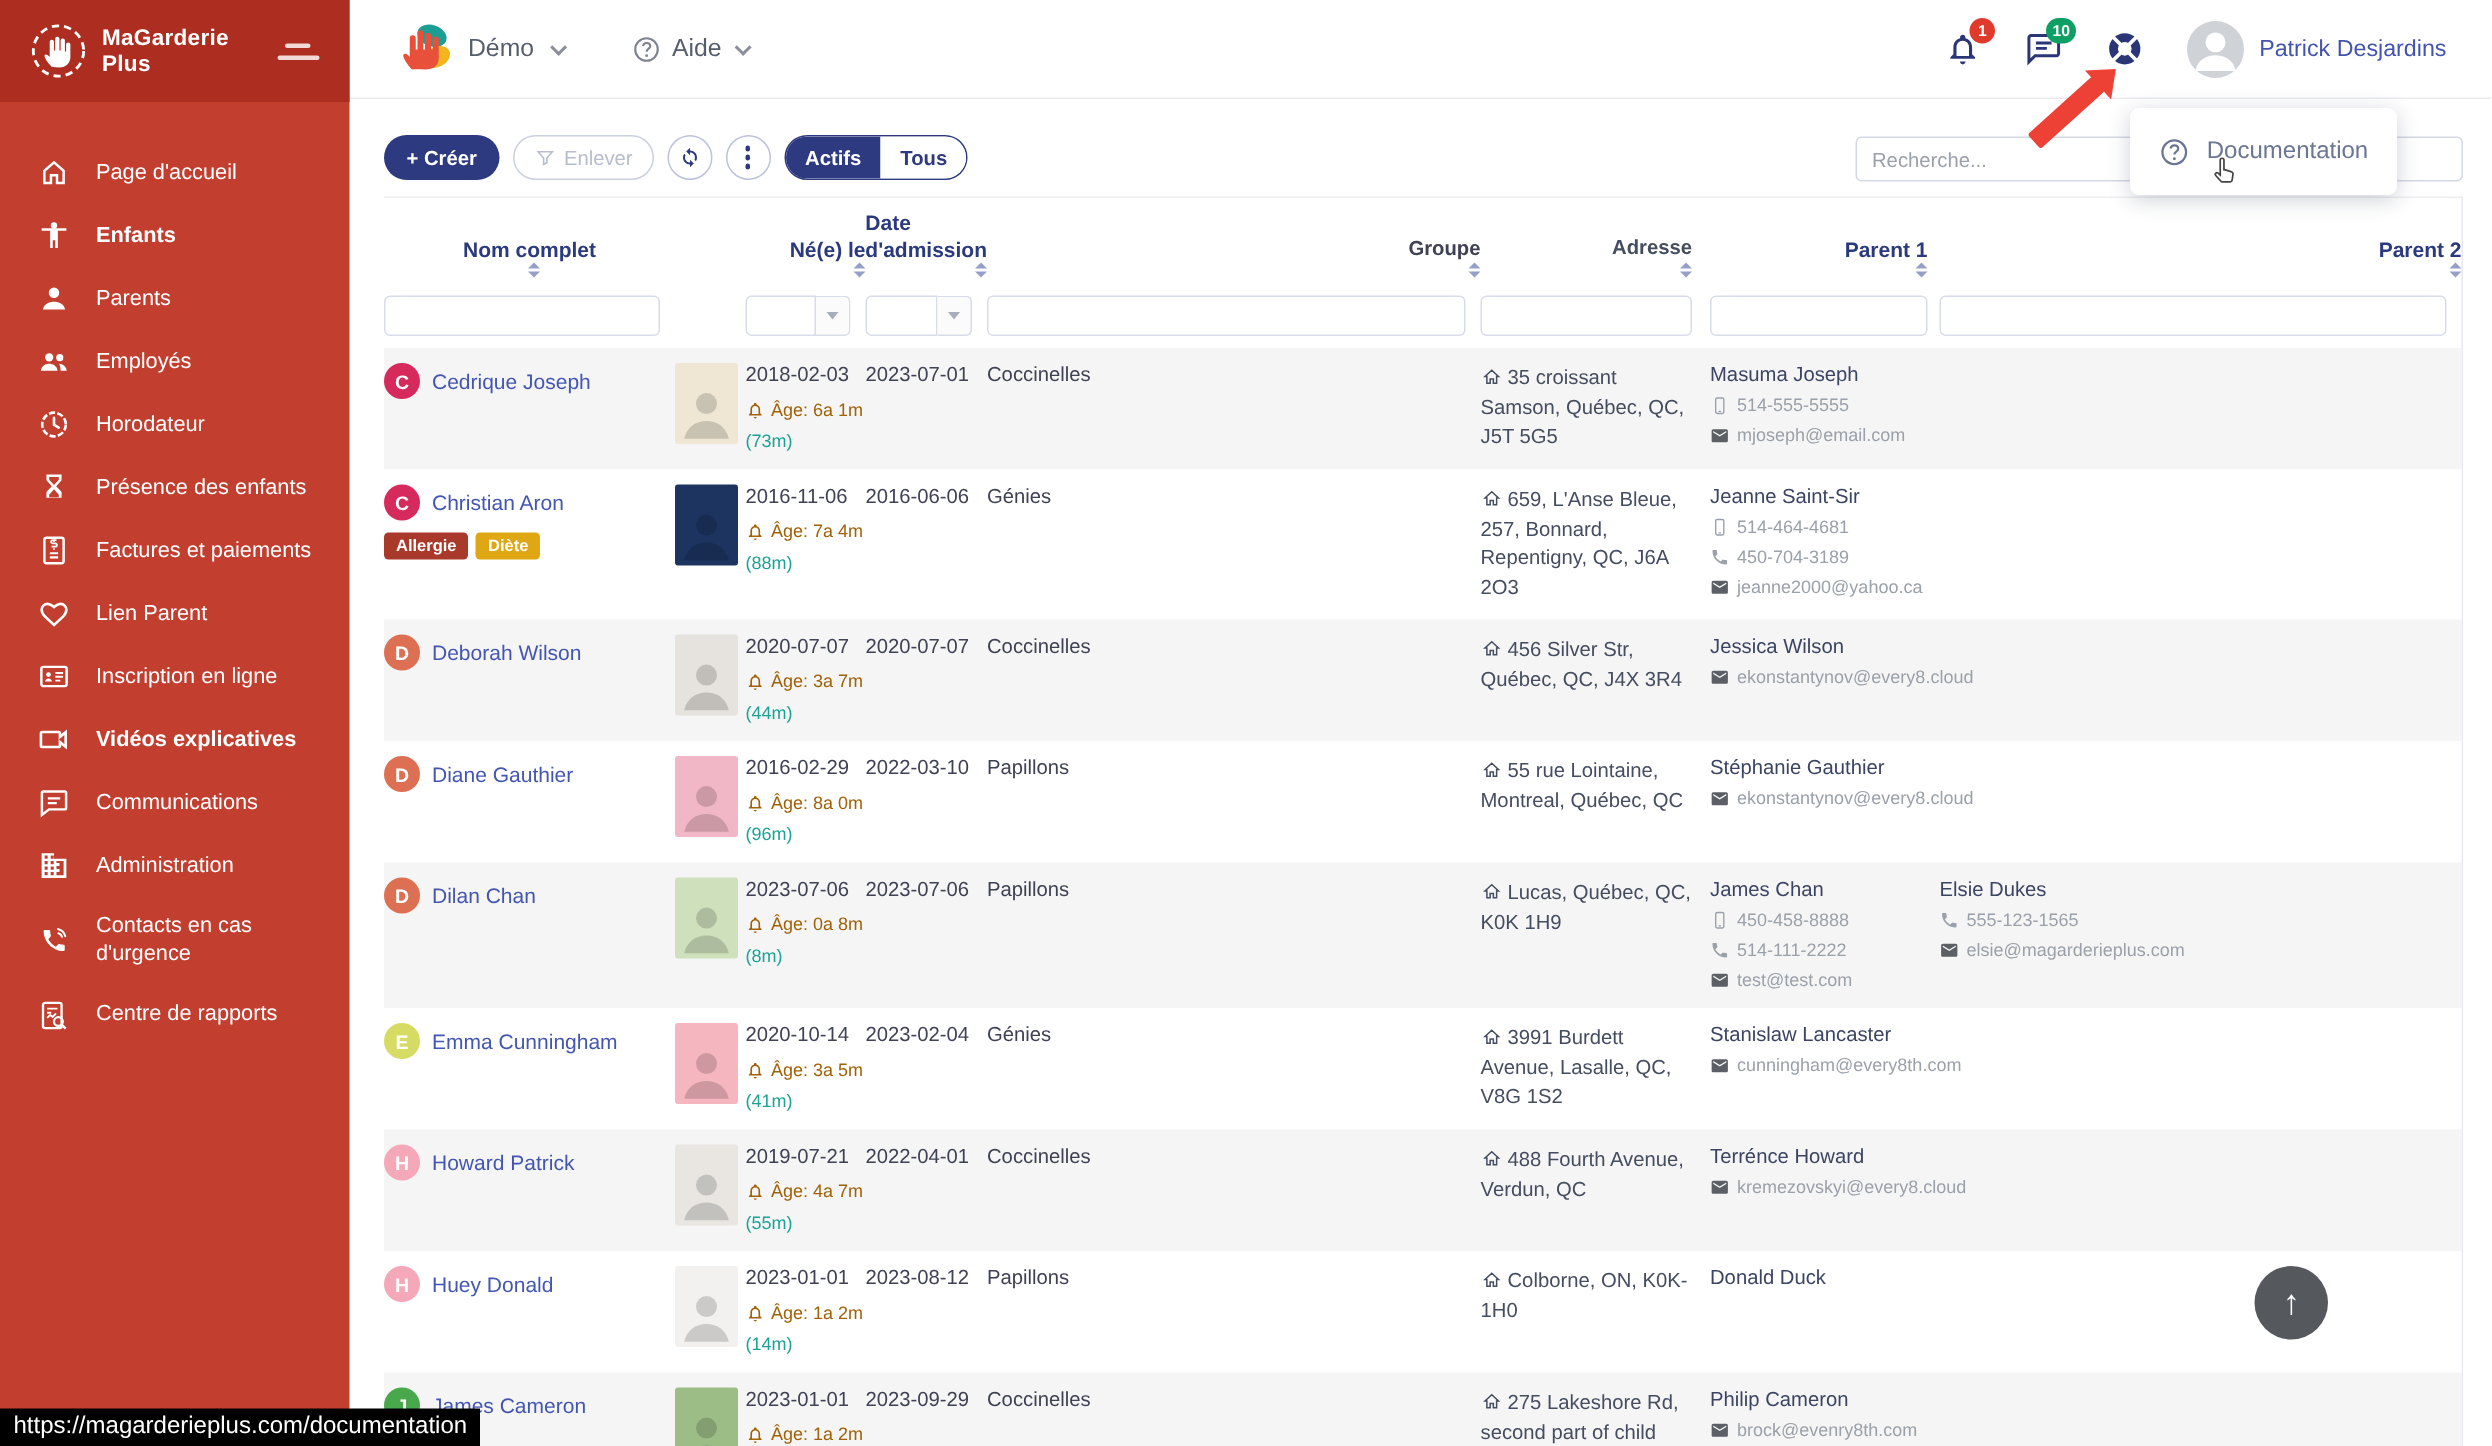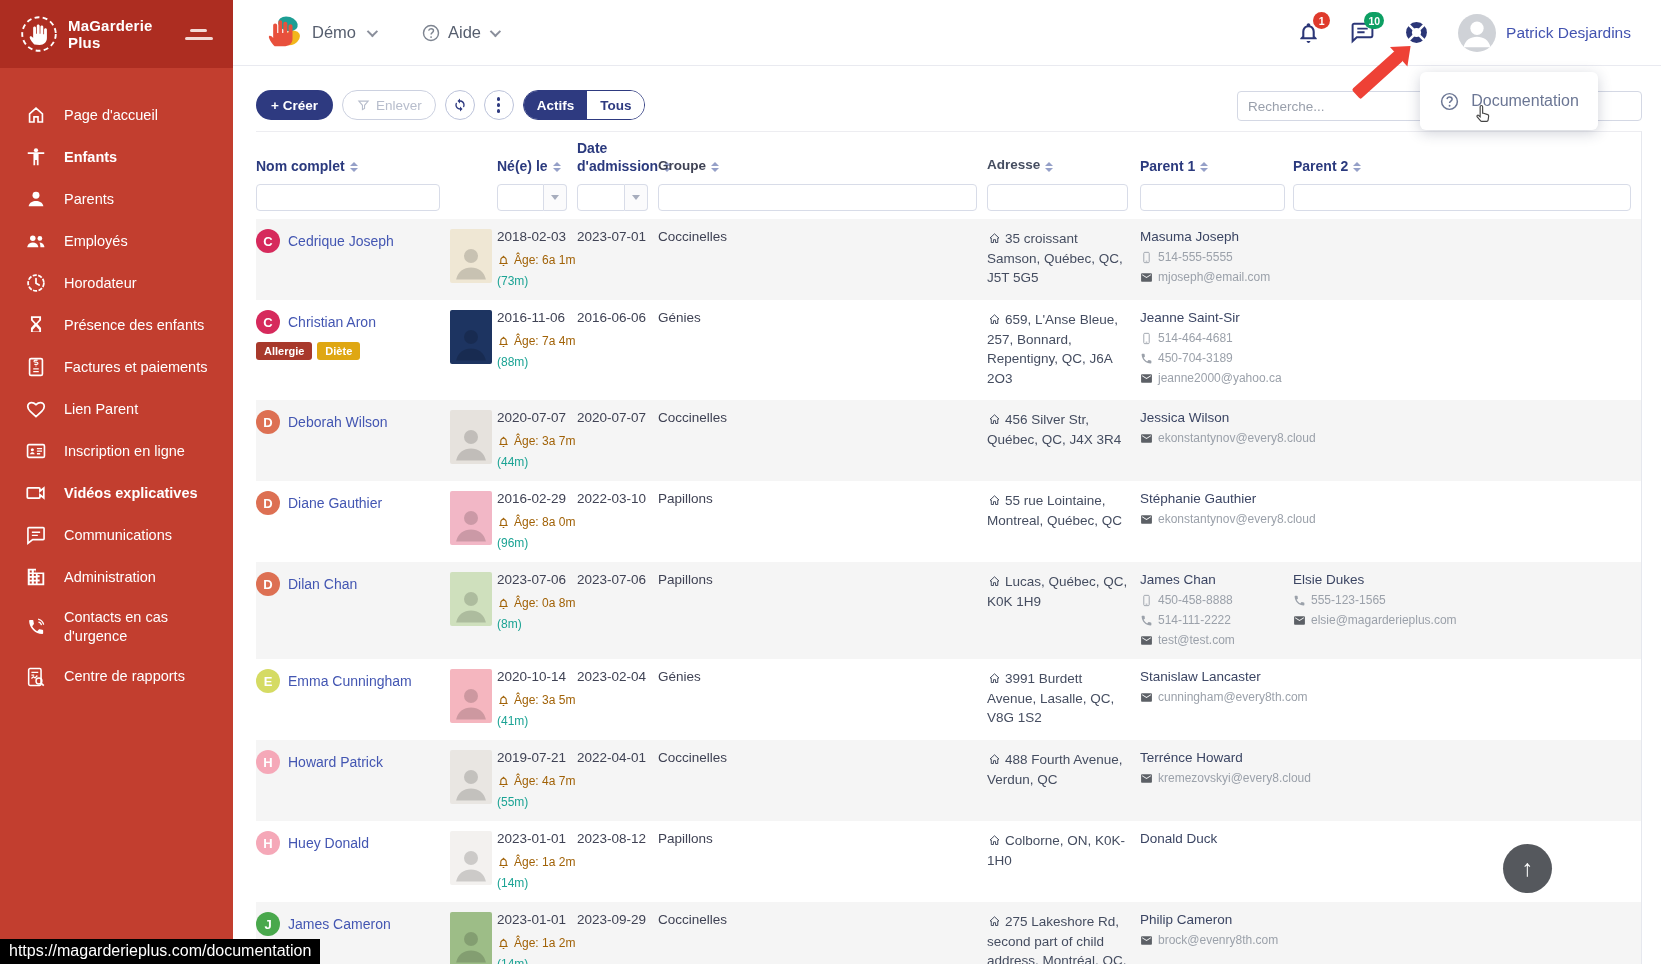--- a/index.html
+++ b/index.html
@@ -57,36 +57,36 @@
   .dots i { width:3.5px; height:3.5px; border-radius:50%; background:#2e3a80; }
   .seg { display:flex; border:1px solid #2e3a80; border-radius:16px; overflow:hidden; height:30px; background:#fff; }
   .seg-on { background:#2e3a80; color:#fff; font-weight:bold; font-size:13.5px; padding:0 13px; display:flex; align-items:center; cursor:pointer; }
   .seg-off { background:#fff; color:#2e3a80; font-weight:bold; font-size:13.5px; padding:0 13px; display:flex; align-items:center; cursor:pointer; }
   .search { position:absolute; left:1004px; top:91px; width:405px; height:30px; border:1px solid #d4d8e4; border-radius:4px; padding:0 10px; font-size:13.5px; color:#555; font-family:inherit; z-index:1; }
   .search::placeholder { color:#9aa0ac; }
 
   
   .table { position:absolute; left:23px; top:131px; width:1386px; border-top:1px solid #ededf1; border-right:1px solid #e6e8ee; }
   .t-head { display:flex; align-items:flex-end; padding:8px 0 7px 0; }
-  .hc { font-size:14px; font-weight:bold; color:#2b3a7e; line-height:1.25; display:flex; align-items:flex-end; }
+  .hc { font-size:14px; font-weight:bold; color:#2b3a7e; line-height:1.25; display:flex; align-items:flex-end;flex-direction:column; }
   .h-lbl { max-width:86px; }
   .hc.c-name .h-lbl, .hc.c-group .h-lbl, .hc.c-address .h-lbl, .hc.c-p1 .h-lbl, .hc.c-p2 .h-lbl { max-width:none; }
   .sort { display:inline-flex; flex-direction:column; gap:2px; margin:0 0 3px 5px; }
   .sort i { display:block; width:0; height:0; border-left:4px solid transparent; border-right:4px solid transparent; }
   .sort .su { border-bottom:4px solid #95a0c8; }
   .sort .sd { border-top:4px solid #95a0c8; }
   .t-filters { display:flex; padding:2px 0 8px 0; }
   .fc { padding-right:10px; }
   .f-in { height:27px; border:1px solid #d8dce8; border-radius:4px; width:100%; font-family:inherit; font-size:13px; padding:0 7px; background:#fff; }
   .f-group { display:flex; width:100%; }
   .f-group .f-in { border-radius:4px 0 0 4px; width:calc(100% - 23px); }
   .f-btn { width:23px; height:27px; border:1px solid #d8dce8; border-left:none; border-radius:0 4px 4px 0; background:#fbfbfc; display:flex; align-items:center; justify-content:center; cursor:pointer; }
   .f-btn i { width:0; height:0; border-left:4px solid transparent; border-right:4px solid transparent; border-top:5px solid #a7adbd; }
   
-  .c-name { width:194px; } .c-photo { width:47px; } .c-birth { width:80px; }
+  .c-name { width:194px;align-items:center; } .c-photo { width:47px; } .c-birth { width:80px; }
   .c-admission { width:81px; } .c-group { width:329px; } .c-address { width:153px; padding-right:12px; }
   .c-p1 { width:153px; padding-right:8px; } .c-p2 { flex:1; }
   .t-row { display:flex; padding:10px 0 12px 0; }
   .t-row.odd { background:#f5f5f5; }
   .t-row.even { background:#fff; }
   .n-line { display:flex; align-items:center; gap:8px; }
   .avatar { width:24px; height:24px; border-radius:50%; color:#fff; font-size:13px; font-weight:bold; display:flex; align-items:center; justify-content:center; flex:0 0 auto; }
   .n-name { font-size:14px; color:#4356b2; cursor:pointer; }
   .badges { display:flex; gap:5px; margin-top:8px; }
   .badge { color:#fff; font-size:11px; font-weight:bold; padding:3px 8px; border-radius:3px; }

